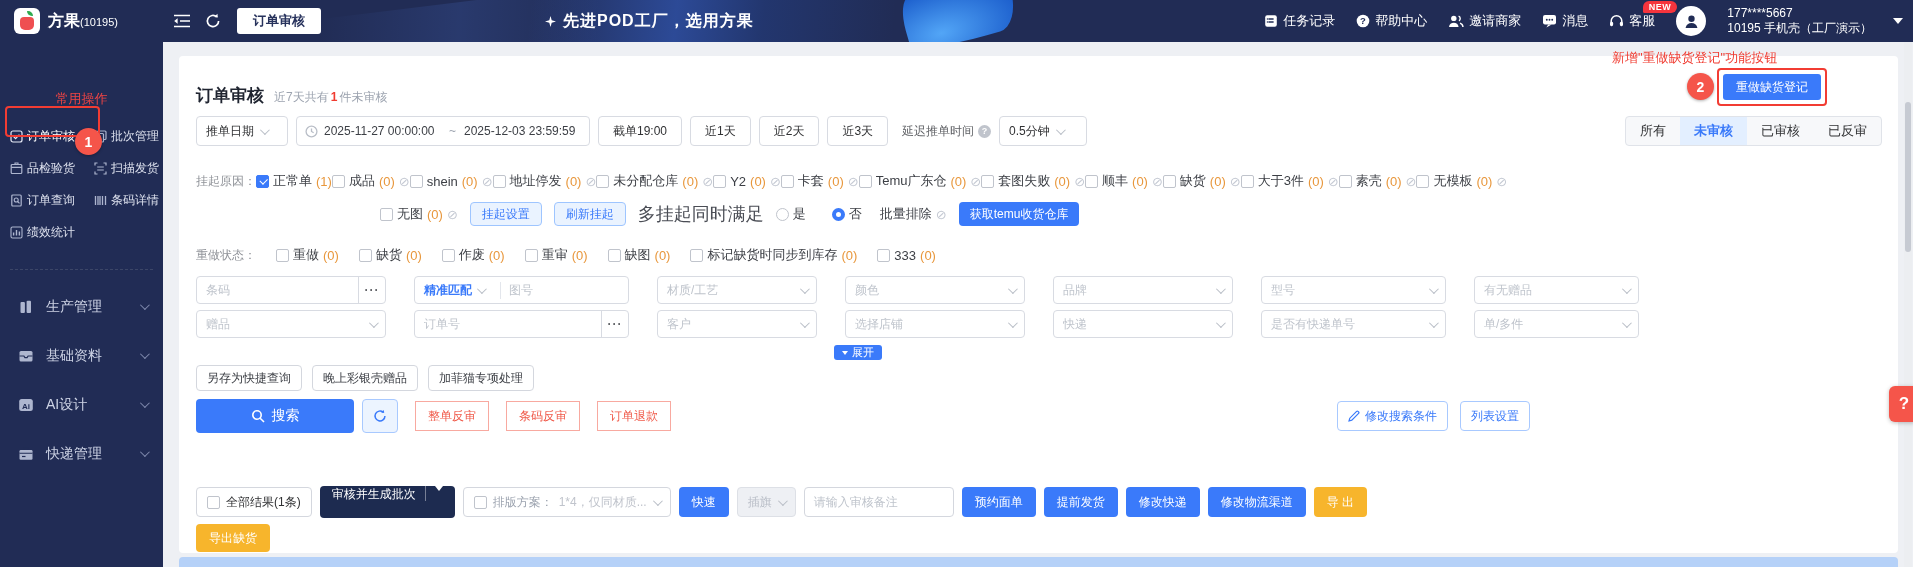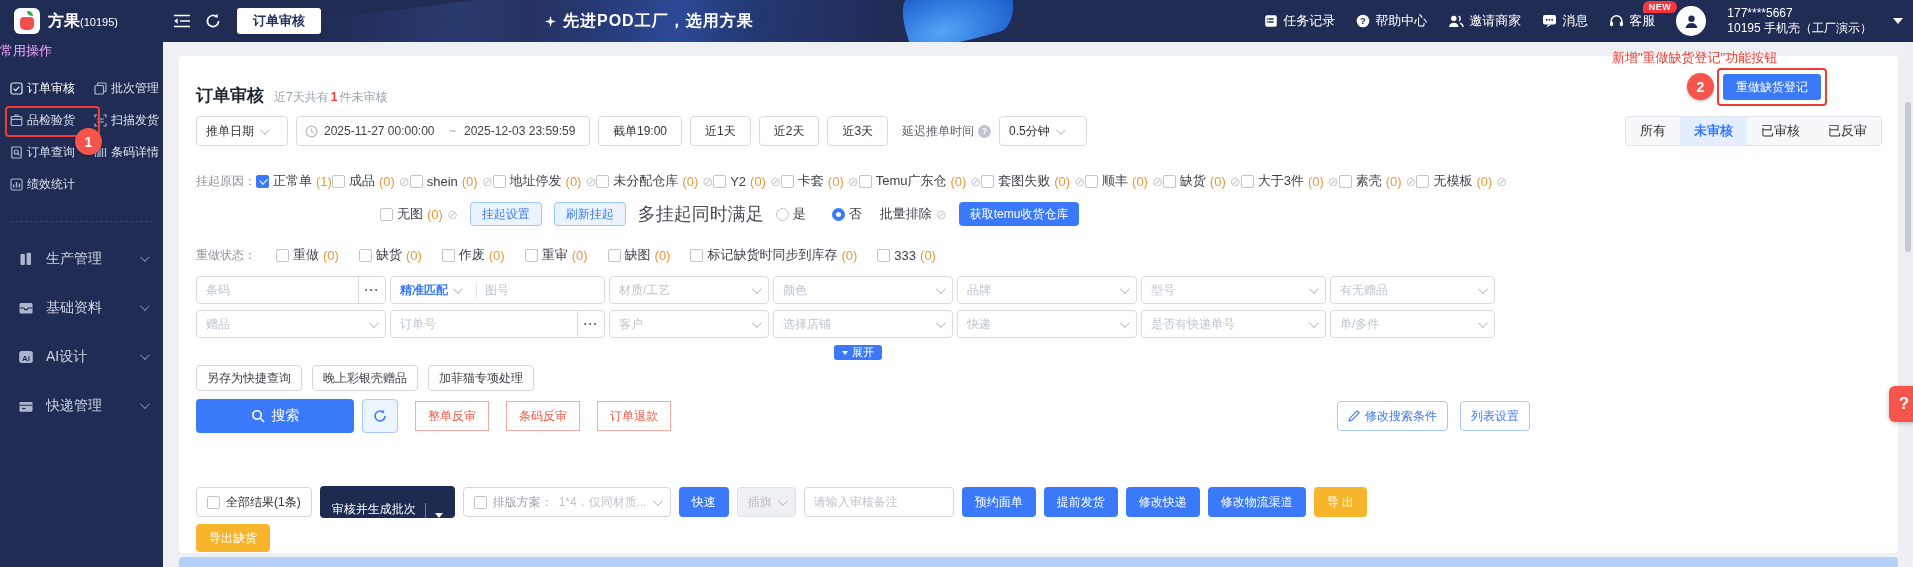--- a/index.html
+++ b/index.html
@@ -27,21 +27,21 @@
           color:#fff;font-size:16px;font-weight:bold;letter-spacing:1px;z-index:3;white-space:nowrap}
   .tb-right{margin-left:auto;display:flex;align-items:center;gap:21px;padding-right:10px;z-index:3}
   .tb-item{display:flex;align-items:center;gap:5px;color:#fff;font-size:13px;cursor:pointer;position:relative;white-space:nowrap}
   .new-badge{position:absolute;top:-11px;right:-22px;background:#f5343d;color:#fff;font-size:9px;font-weight:bold;
              padding:1px 6px;border-radius:8px 8px 8px 2px;letter-spacing:.5px}
   .avatar{width:30px;height:30px;border-radius:50%;background:#fff;display:flex;align-items:center;justify-content:center;flex:none}
   .user-block{color:#fff;font-size:12px;line-height:15px;white-space:nowrap}
   .caret{width:0;height:0;border-left:5px solid transparent;border-right:5px solid transparent;border-top:6px solid #fff}
   
   .sidebar{position:absolute;left:0;top:42px;width:163px;bottom:0;background:#212c55;z-index:10}
-  .quick-title{color:#f0abfc;font-size:13px}
+  .quick-title{margin-top:48px;text-align:center;color:#ef4444;font-size:13px}
   .quick-grid{margin:20px 0 0 10px;display:grid;grid-template-columns:84px 68px;row-gap:15px}
   .q-item{display:flex;align-items:center;gap:4px;color:#dde1ee;font-size:12px;cursor:pointer;white-space:nowrap;height:17px}
   .q-item.active{color:#fff}
   .side-divider{margin:28px 10px 0;border-top:1px dashed #3c4668}
   .menu{margin-top:12px}
   .menu-item{height:49px;display:flex;align-items:center;gap:12px;padding:0 16px 0 18px;color:#cdd3e5;font-size:14px;cursor:pointer}
   .menu-item .cv{margin-left:auto}
   
   .cv{width:7px;height:7px;border-right:1.5px solid #b9bec7;border-bottom:1.5px solid #b9bec7;
       transform:rotate(45deg) translateY(-2px);display:inline-block;flex:none}
@@ -73,21 +73,21 @@
   .tab{padding:0 14px;line-height:28px;font-size:13px;color:#303133;cursor:pointer;white-space:nowrap}
   .tab.active{background:#e3efff;color:#3a7afa;font-weight:bold}
   .lab{color:#909399;white-space:nowrap}
   .hold1{top:116px;flex-wrap:nowrap}
   .chk{display:inline-flex;align-items:center;gap:4px;font-size:13px;color:#3c3f45;cursor:pointer;white-space:nowrap}
   .hold2{top:146px;left:201px;gap:12px}
   .bluelite{height:24px;background:#eaf3ff;border:1px solid #9ec5ff;color:#3a7afa;border-radius:4px;display:flex;align-items:center;padding:0 11px;cursor:pointer;white-space:nowrap}
   .bluesolid{height:24px;background:#3a7afa;color:#fff;border-radius:4px;display:flex;align-items:center;padding:0 11px;cursor:pointer;white-space:nowrap}
   .mlabel{color:#4a4d55;font-size:18px;white-space:nowrap}
   .redo-row{top:190px;gap:20px}
-  .f-row{position:absolute;left:17px;display:flex;gap:4px}
+  .f-row{position:absolute;left:17px;display:flex;gap:28px}
   .fr1{top:220px}.fr2{top:254px}
   .field{height:28px;border:1px solid #d8dbe2;border-radius:4px;background:#fff;display:flex;align-items:center;padding:0 0 0 9px;color:#bfc4cc;font-size:12px;overflow:hidden}
   .field .ph{flex:1;white-space:nowrap;overflow:hidden}
   .field .cv{margin-right:9px}
   .more{width:27px;height:100%;border-left:1px solid #d8dbe2;display:flex;align-items:center;justify-content:center;
         color:#606266;font-weight:bold;letter-spacing:1px;cursor:pointer;flex:none}
   .matchsel{display:flex;align-items:center;gap:5px;color:#3a7afa;font-weight:bold;padding-right:7px;border-right:1px solid #e3e6ec;margin-right:8px;white-space:nowrap;cursor:pointer}
   .w190{width:190px}.w215{width:215px}.w160{width:160px}.w180{width:180px}.w185{width:185px}.w165{width:165px}
   .expand{position:absolute;left:655px;top:289px;height:15px;background:#3a7afa;color:#fff;font-size:11px;
           border-radius:3px;display:flex;align-items:center;gap:4px;padding:0 8px;cursor:pointer}
@@ -97,21 +97,21 @@
   .search-row{top:343px;right:16px}
   .search-btn{width:158px;height:34px;background:#3a7afa;color:#fff;font-size:14px;border-radius:4px;
               display:flex;align-items:center;justify-content:center;gap:7px;cursor:pointer}
   .refresh-btn{width:36px;height:34px;margin-left:8px;background:#ecf4ff;border:1px solid #a8c9ff;border-radius:4px;
                display:flex;align-items:center;justify-content:center;cursor:pointer}
   .redbtn{height:30px;border:1px solid #f8a9a0;color:#f05a4a;background:#fff;border-radius:0;display:flex;align-items:center;padding:0 12px;margin-left:17px;cursor:pointer;white-space:nowrap}
   .right-set{margin-left:auto;margin-right:352px;display:flex;gap:12px}
   .outline-blue{height:30px;border:1px solid #a8c9ff;color:#3a7afa;background:#fff;border-radius:4px;display:flex;align-items:center;gap:5px;padding:0 10px;cursor:pointer;white-space:nowrap}
   .batch-row{top:430px;gap:8px}
   .wbox{height:30px;border:1px solid #d4d7de;border-radius:4px;background:#fff;display:flex;align-items:center;gap:6px;padding:0 10px;white-space:nowrap}
-  .darkbtn{height:32px;background:#1d2b50;color:#fff;border-radius:4px;display:flex;align-items:flex-end;gap:9px;padding:0 12px;cursor:pointer;white-space:nowrap}
+  .darkbtn{height:32px;background:#1d2b50;color:#fff;border-radius:4px;display:flex;align-items:flex-start;gap:9px;padding:0 12px;cursor:pointer;white-space:nowrap}
   .darkbtn .sep{width:1px;height:15px;background:rgba(255,255,255,.4)}
   .greyl{color:#9ca3af}.greyv{color:#c0c4cc}
   .filmtxt{color:#3a7afa}
   .bbtn{height:30px;background:#3a7afa;color:#fff;border-radius:4px;display:flex;align-items:center;padding:0 13px;cursor:pointer;white-space:nowrap}
   .flagbtn{height:30px;background:#eef0f4;border:1px solid #dde0e6;color:#b9bec7;border-radius:4px;display:flex;align-items:center;gap:6px;padding:0 10px;white-space:nowrap}
   .remark{width:150px;height:30px;border:1px solid #d4d7de;border-radius:4px;background:#fff;display:flex;align-items:center;padding:0 9px;color:#bfc4cc;white-space:nowrap;overflow:hidden}
   .ybtn{height:30px;background:#f7b52c;color:#fff;border-radius:4px;display:flex;align-items:center;padding:0 13px;cursor:pointer;white-space:nowrap}
   .export-row{top:468px}
   .ybtn.sm{height:28px}
   

